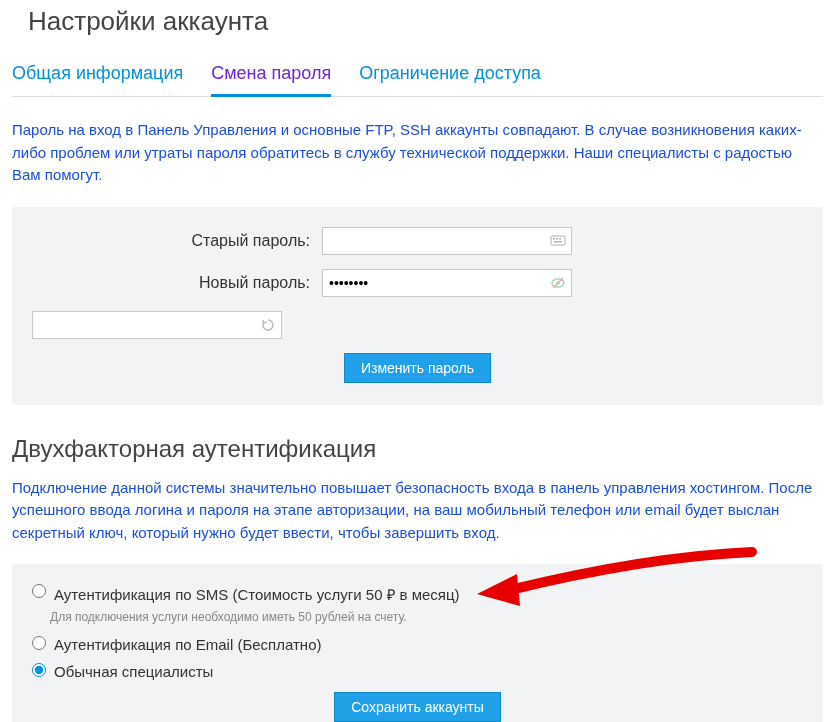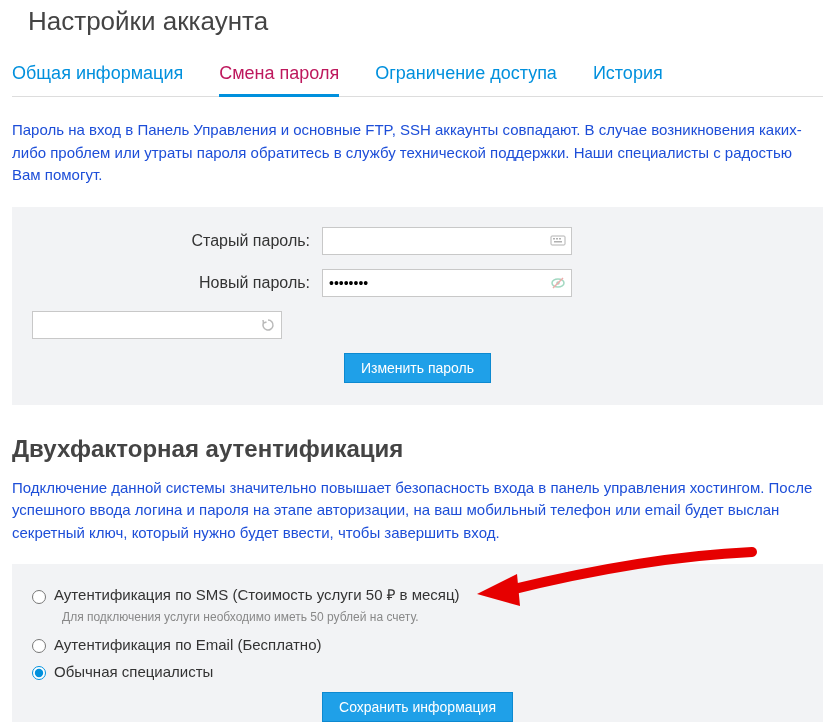--- a/index.html
+++ b/index.html
@@ -11,39 +11,39 @@
       padding: 0 12px;
     }
     h1 {
       font-size: 26px;
       font-weight: 400;
       color: #444;
       margin: 6px 16px 18px;
     }
     h2 {
       font-size: 24px;
-      font-weight: 700;
+      font-weight: 400;
       color: #444;
       margin: 30px 0 14px;
     }
     .tabs {
       border-bottom: 1px solid #ddd;
       display: flex;
-      gap: 36px;
+      gap: 28px;
       margin-bottom: 22px;
     }
     .tab {
       color: #0090dd;
       font-size: 18px;
       padding: 8px 0 12px;
       cursor: pointer;
       position: relative;
     }
     .tab.active {
-      color: #be185d;
+      color: #6d28d9;
     }
     .tab.active::after {
       content: "";
       position: absolute;
       left: 0; right: 0; bottom: -1px;
       height: 3px;
       background: #0090dd;
     }
     .description {
       font-size: 15px;
@@ -98,51 +98,50 @@
       background: #1fa0e8;
       color: #fff;
       border: 1px solid #0d89d0;
       padding: 6px 16px;
       font-size: 14px;
       cursor: pointer;
       font-family: inherit;
     }
     .radio-row {
       display: flex;
-      align-items: flex-end;
+      align-items: flex-start;
       margin-bottom: 10px;
       font-size: 15px;
       color: #333;
     }
     .radio-row input[type=radio] {
       margin-right: 8px;
       width: 14px;
       height: 14px;
       accent-color: #0090dd;
     }
     .radio-note {
       font-size: 12px;
       color: #888;
-      margin: -4px 0 12px 30px;
+      margin: -4px 0 12px 18px;
     }
     .arrow-overlay {
       position: absolute;
       pointer-events: none;
     }
   </style>
 </head>
 <body>
 
 <h1>Настройки аккаунта</h1>
 
 <div class="tabs">
   <div class="tab">Общая информация</div>
   <div class="tab active">Смена пароля</div>
   <div class="tab">Ограничение доступа</div>
-  <div class="tab">История</div>
 </div>
 
 <p class="description">Пароль на вход в Панель Управления и основные FTP, SSH аккаунты совпадают. В случае возникновения каких-либо проблем или утраты пароля обратитесь в службу технической поддержки. Наши специалисты с радостью Вам помогут.</p>
 
 <div class="panel">
   <div class="form-row">
     <div class="form-label">Старый пароль:</div>
     <div class="input-wrap">
       <input type="text" class="text-input" value="" style="">
       <span class="input-icon">
@@ -197,20 +196,20 @@
   <div class="radio-note">Для подключения услуги необходимо иметь 50 рублей на счету.</div>
   <label class="radio-row">
     <input type="radio" name="twofa" style="">
     <span>Аутентификация по Email (Бесплатно)</span>
   </label>
   <label class="radio-row">
     <input type="radio" name="twofa" checked="" style="">
     <span>Обычная специалисты</span>
   </label>
   <div class="btn-row">
-    <button class="btn">Сохранить информация</button>
+    <button class="btn">Сохранить аккаунты</button>
   </div>
 
   <svg class="arrow-overlay" style="left:450px; top:-22px; width:300px; height:80px;" viewBox="0 0 300 80">
     <path d="M290 10 Q180 15 40 50" stroke="#e60000" stroke-width="10" fill="none" stroke-linecap="round"></path>
     <path d="M15 52 L55 32 L58 64 Z" fill="#e60000"></path>
   </svg>
 </div>
 
 </body></html>

